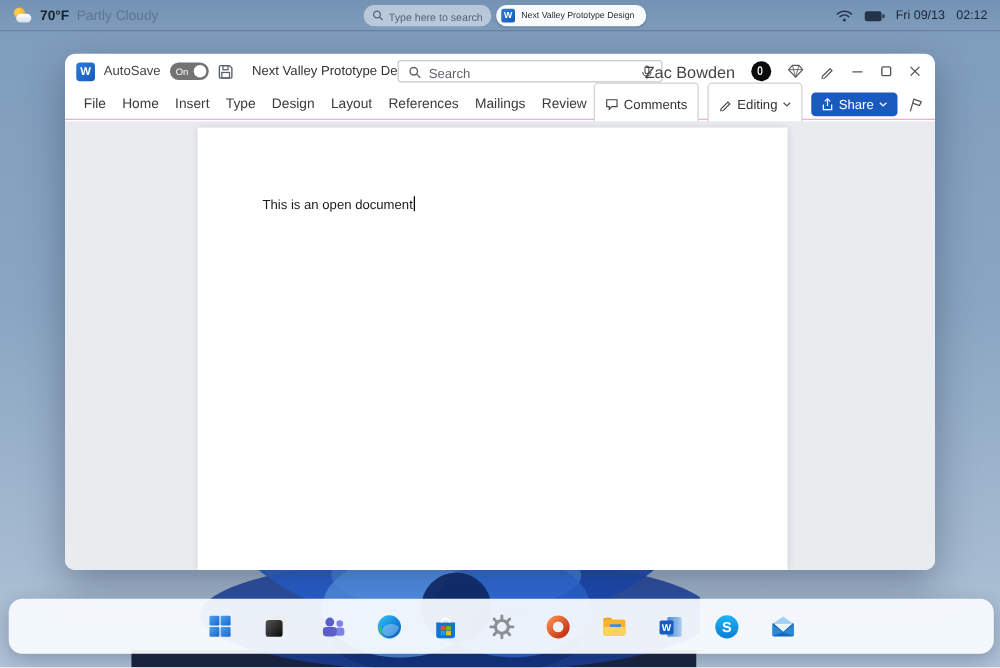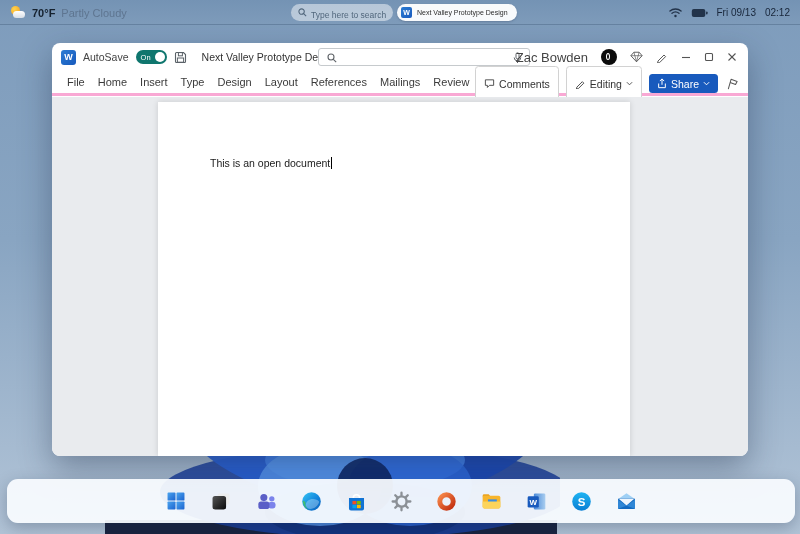--- a/index.html
+++ b/index.html
@@ -45,41 +45,41 @@
 
   
   .window { position:absolute; left:52px; top:43px; width:696px; height:413px; z-index:4;
     background:#fff; border-radius:8px; box-shadow:0 12px 32px rgba(25,40,65,.38); }
 
   .titlebar { position:relative; height:28px; }
   .tb-left { display:flex; align-items:center; gap:7px; padding:0 0 0 9px; height:28px; }
   .word-logo { width:15px; height:15px; border-radius:3px; background:linear-gradient(135deg,#2b7cd3,#185abd);
     color:#fff; font-size:9px; font-weight:bold; display:flex; align-items:center; justify-content:center; }
   .autosave-label { font-size:10.5px; color:#444; }
-  .toggle { position:relative; width:31px; height:14px; border-radius:7px; background:#0f766e; cursor:pointer; }
+  .toggle { position:relative; width:31px; height:14px; border-radius:7px; background:#737373; cursor:pointer; }
   .toggle-text { position:absolute; left:5px; top:3px; font-size:7.5px; color:#fff; font-weight:500;}
   .toggle-knob { position:absolute; right:2px; top:2px; width:10px; height:10px; border-radius:50%; background:#fff; }
   .doc-title { font-size:10.5px; color:#333; margin-left:8px; white-space:nowrap; }
   .title-chev { margin-left:4px; }
 
   .tb-search { position:absolute; left:266px; top:5px; width:212px; height:18px;
     border:1px solid #c6cacd; border-radius:3px; background:#fff; }
   .tb-search .mag { position:absolute; left:8px; top:4px; }
   .tb-search .mic { position:absolute; right:7px; top:3px; }
   .tb-search input { width:100%; height:100%; border:none; outline:none; background:transparent;
     font-size:10.5px; color:#5f6368; padding:0 22px 0 24px; font-family:inherit;}
   .tb-search input::placeholder { color:#5f6368; }
 
   .tb-right { position:absolute; right:11px; top:0; height:28px; display:flex; align-items:center; gap:13px; }
   .user-name { font-size:13px; color:#444; }
   .avatar { position:relative; width:16px; height:16px; border-radius:50%; background:#0b0b0b; cursor:pointer;}
   .avatar span { position:absolute; left:5px; top:3.5px; width:4px; height:7px; border:1.6px solid #fff; border-radius:50%; }
   .cap-btn { display:flex; align-items:center; justify-content:center; cursor:pointer; }
 
-  .ribbonrow { position:relative; height:25px; border-bottom:3px solid #f9a8d4; display:flex; align-items:center; }
+  .ribbonrow { position:relative; height:25px; border-bottom:1px solid #f9a8d4; display:flex; align-items:center; }
   .tabs { display:flex; gap:13px; padding-left:15px; }
   .tab { font-size:11px; color:#3b3b3b; cursor:pointer; white-space:nowrap; }
   .ribbon-right { position:absolute; right:9px; top:0; height:25px; display:flex; align-items:center; gap:7px; }
   .pill-btn { height:36px; display:flex; align-items:center; gap:4px; padding:0 8px;
     border:1px solid #d2d2d2; border-radius:3.5px; background:#fff; font-size:10.5px; color:#333; cursor:pointer; }
   .share-btn { height:19px; display:flex; align-items:center; gap:4px; padding:0 8px;
     border-radius:3.5px; background:#185abd; font-size:10.5px; color:#fff; font-weight:500; cursor:pointer; }
 
   .docarea { position:absolute; top:54px; left:0; right:0; bottom:0; background:#e9ebee;
     border-radius:0 0 8px 8px; overflow:hidden; }
@@ -173,20 +173,21 @@
         <svg class="title-chev" width="8" height="5" viewBox="0 0 8 5">
           <polyline points="1,1 4,4 7,1" fill="none" stroke="#555" stroke-width="1.1"></polyline>
         </svg>
       </div>
 
       <div class="tb-search">
         <svg class="mag" width="10" height="10" viewBox="0 0 10 10">
           <circle cx="4" cy="4" r="3" fill="none" stroke="#5f6368" stroke-width="1.1"></circle>
           <line x1="6.3" y1="6.3" x2="9.2" y2="9.2" stroke="#5f6368" stroke-width="1.1"></line>
         </svg>
+        <input placeholder="Search" style="">
         <svg class="mic" width="9" height="12" viewBox="0 0 9 12">
           <rect x="3" y="0.8" width="3" height="6" rx="1.5" fill="none" stroke="#5f6368" stroke-width="1"></rect>
           <path d="M1.2 5.5 a3.3 3.3 0 0 0 6.6 0" fill="none" stroke="#5f6368" stroke-width="1"></path>
           <line x1="4.5" y1="9" x2="4.5" y2="11" stroke="#5f6368" stroke-width="1"></line>
         </svg>
       </div>
 
       <div class="tb-right">
         <span class="user-name">Zac Bowden</span>
         <span class="avatar">

